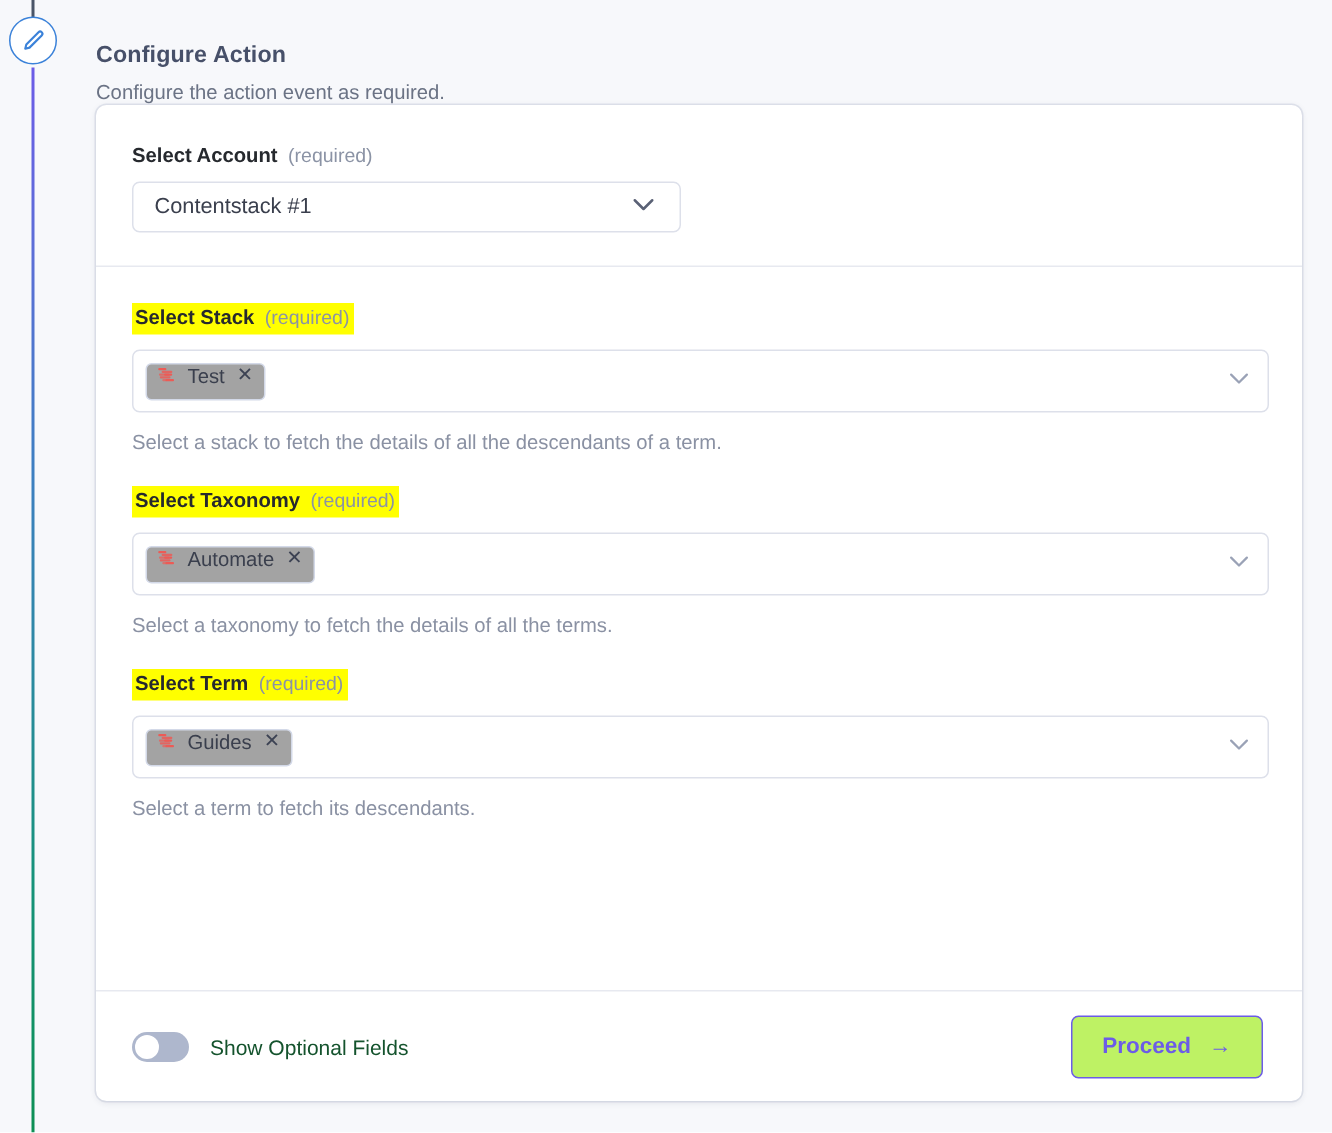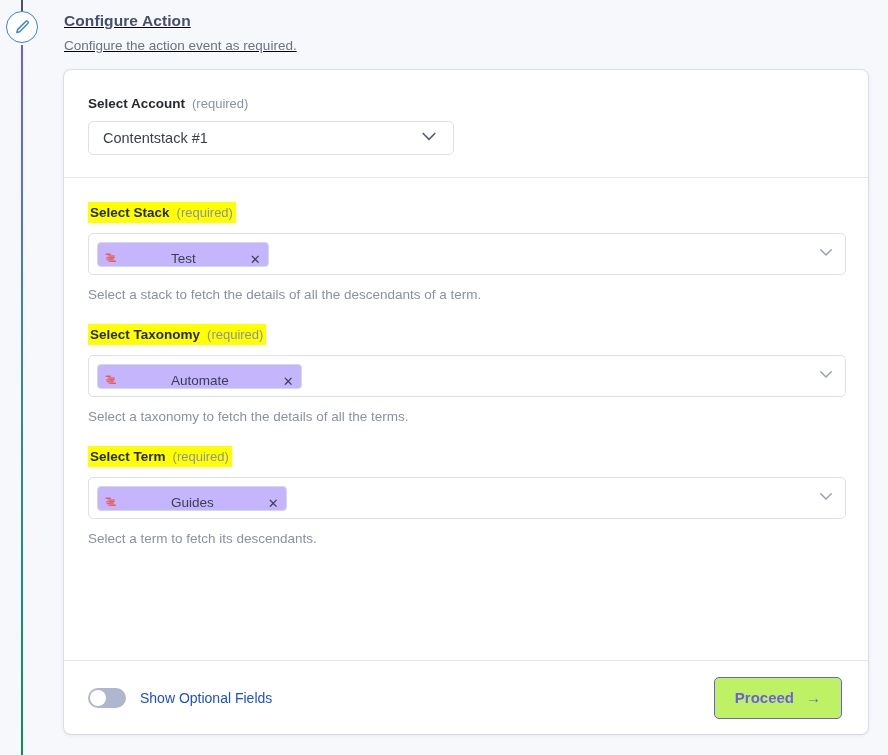--- a/index.html
+++ b/index.html
@@ -53,23 +53,22 @@
   .page-bg {
     position: absolute;
     left: 44px; top: 0;
     width: 844px; height: 755px;
     background: #f7f8fb;
   }
 
   
   .heading-wrap {
     position: absolute;
-    left: 64px; top: 12px;
+    left: 64px; top: 28px;
     width: 700px;
-    text-decoration: underline;
   }
   .page-title {
     font-size: 15.5px;
     font-weight: bold;
     color: #475069;
     letter-spacing: .1px;
   }
   .page-subtitle {
     margin-top: 8px;
     font-size: 13.5px;
@@ -182,27 +181,26 @@
     border: 1px solid #dde0ea;
     border-radius: 5px;
     display: flex;
     align-items: center;
     padding: 0 10px 0 8px;
     background: #fff;
     cursor: pointer;
   }
   .chip {
     display: inline-flex;
-    align-items: flex-end;
+    align-items: flex-start;
     height: 25px;
-    background: #c4b5fd;
+    background: #a3a3a3;
     border: 1px solid #d3d9e8;
     border-radius: 4px;
     padding: 0 7px 0 6px;
-    gap: 46px;
   }
   .chip .chip-logo { margin-right: 6px; display: block; }
   .chip .chip-label {
     font-size: 13.5px;
     color: #3a3f4d;
   }
   .chip .chip-remove {
     margin-left: 8px;
     font-size: 13px;
     color: #3c4253;
@@ -237,21 +235,21 @@
   .toggle .knob {
     position: absolute;
     left: 2px; top: 2px;
     width: 16px; height: 16px;
     border-radius: 50%;
     background: #ffffff;
   }
   .toggle-label {
     margin-left: 14px;
     font-size: 14px;
-    color: #1d4ed8;
+    color: #14532d;
   }
   .proceed-btn {
     margin-left: auto;
     height: 42px;
     padding: 0 20px;
     border: 1.5px solid #6c5ce7;
     border-radius: 5px;
     background: #bef264;
     display: flex;
     align-items: center;

